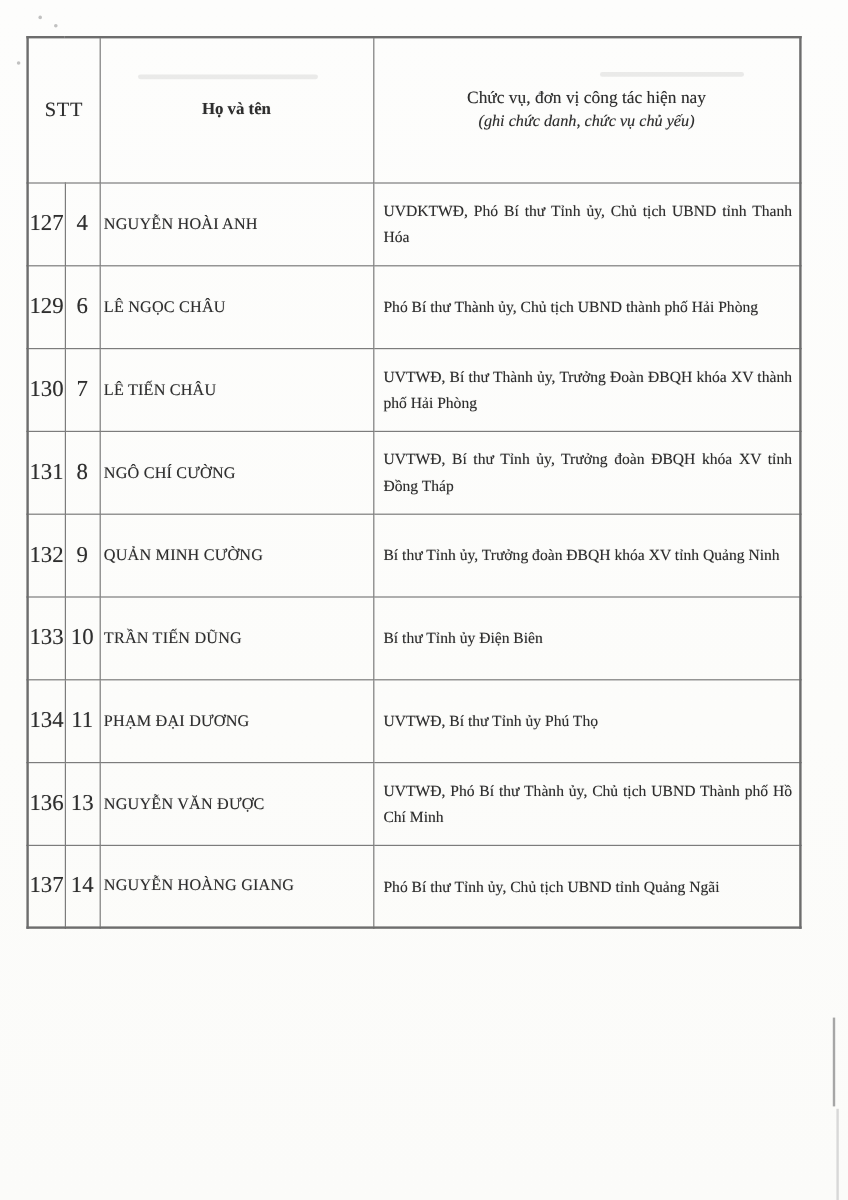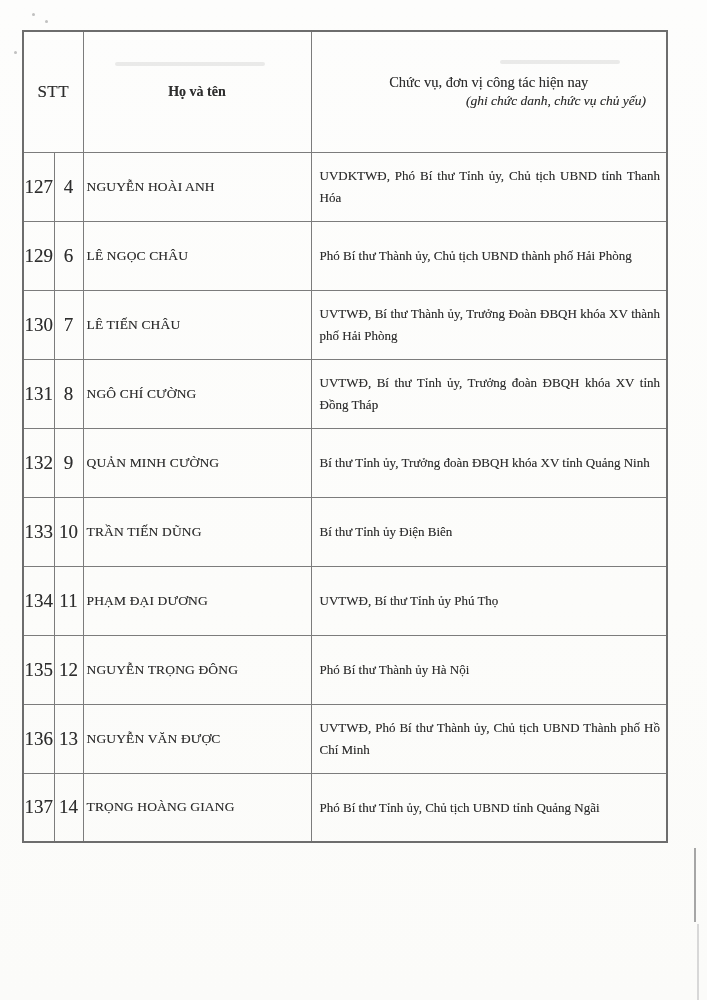--- a/index.html
+++ b/index.html
@@ -33,21 +33,21 @@
   tbody tr { height: 69px; }
   th.h-stt {
     font-size: 17px; font-weight: normal; text-align: center;
     letter-spacing: 0.5px;
   }
   th.h-name {
     font-size: 14px; font-weight: bold; text-align: center;
   }
   th.h-pos { text-align: center; padding: 0 20px; }
   .h-pos-line1 { font-size: 14.5px; font-weight: normal; }
-  .h-pos-line2 { font-size: 13.5px; font-weight: normal; font-style: italic; margin-top: 2px; text-align: right; }
+  .h-pos-line2 { font-size: 13.5px; font-weight: normal; font-style: italic; margin-top: 2px; }
   td.c-no, td.c-sub {
     font-size: 19px; text-align: center;
   }
   td.c-name {
     font-size: 13.5px; text-align: left;
     padding-left: 3px; padding-right: 2px;
     letter-spacing: 0.15px;
   }
   td.c-pos {
     font-size: 13px; text-align: justify;
@@ -136,36 +136,30 @@
       <td class="c-pos">Bí thư Tỉnh ủy Điện Biên</td>
     </tr>
 
     <tr>
       <td class="c-no">134</td>
       <td class="c-sub">11</td>
       <td class="c-name">PHẠM ĐẠI DƯƠNG</td>
       <td class="c-pos">UVTWĐ, Bí thư Tỉnh ủy Phú Thọ</td>
     </tr>
 
-    <tr>
-      <td class="c-no">135</td>
-      <td class="c-sub">12</td>
-      <td class="c-name">NGUYỄN TRỌNG ĐÔNG</td>
-      <td class="c-pos">Phó Bí thư Thành ủy Hà Nội</td>
-    </tr>
 
     <tr>
       <td class="c-no">136</td>
       <td class="c-sub">13</td>
       <td class="c-name">NGUYỄN VĂN ĐƯỢC</td>
       <td class="c-pos">UVTWĐ, Phó Bí thư Thành ủy, Chủ tịch UBND Thành phố Hồ Chí Minh</td>
     </tr>
 
     <tr>
       <td class="c-no">137</td>
       <td class="c-sub">14</td>
-      <td class="c-name">TRỌNG HOÀNG GIANG</td>
+      <td class="c-name">NGUYỄN HOÀNG GIANG</td>
       <td class="c-pos">Phó Bí thư Tỉnh ủy, Chủ tịch UBND tỉnh Quảng Ngãi</td>
     </tr>
   </tbody>
   </table>
 
 </div>
 
 </body></html>

